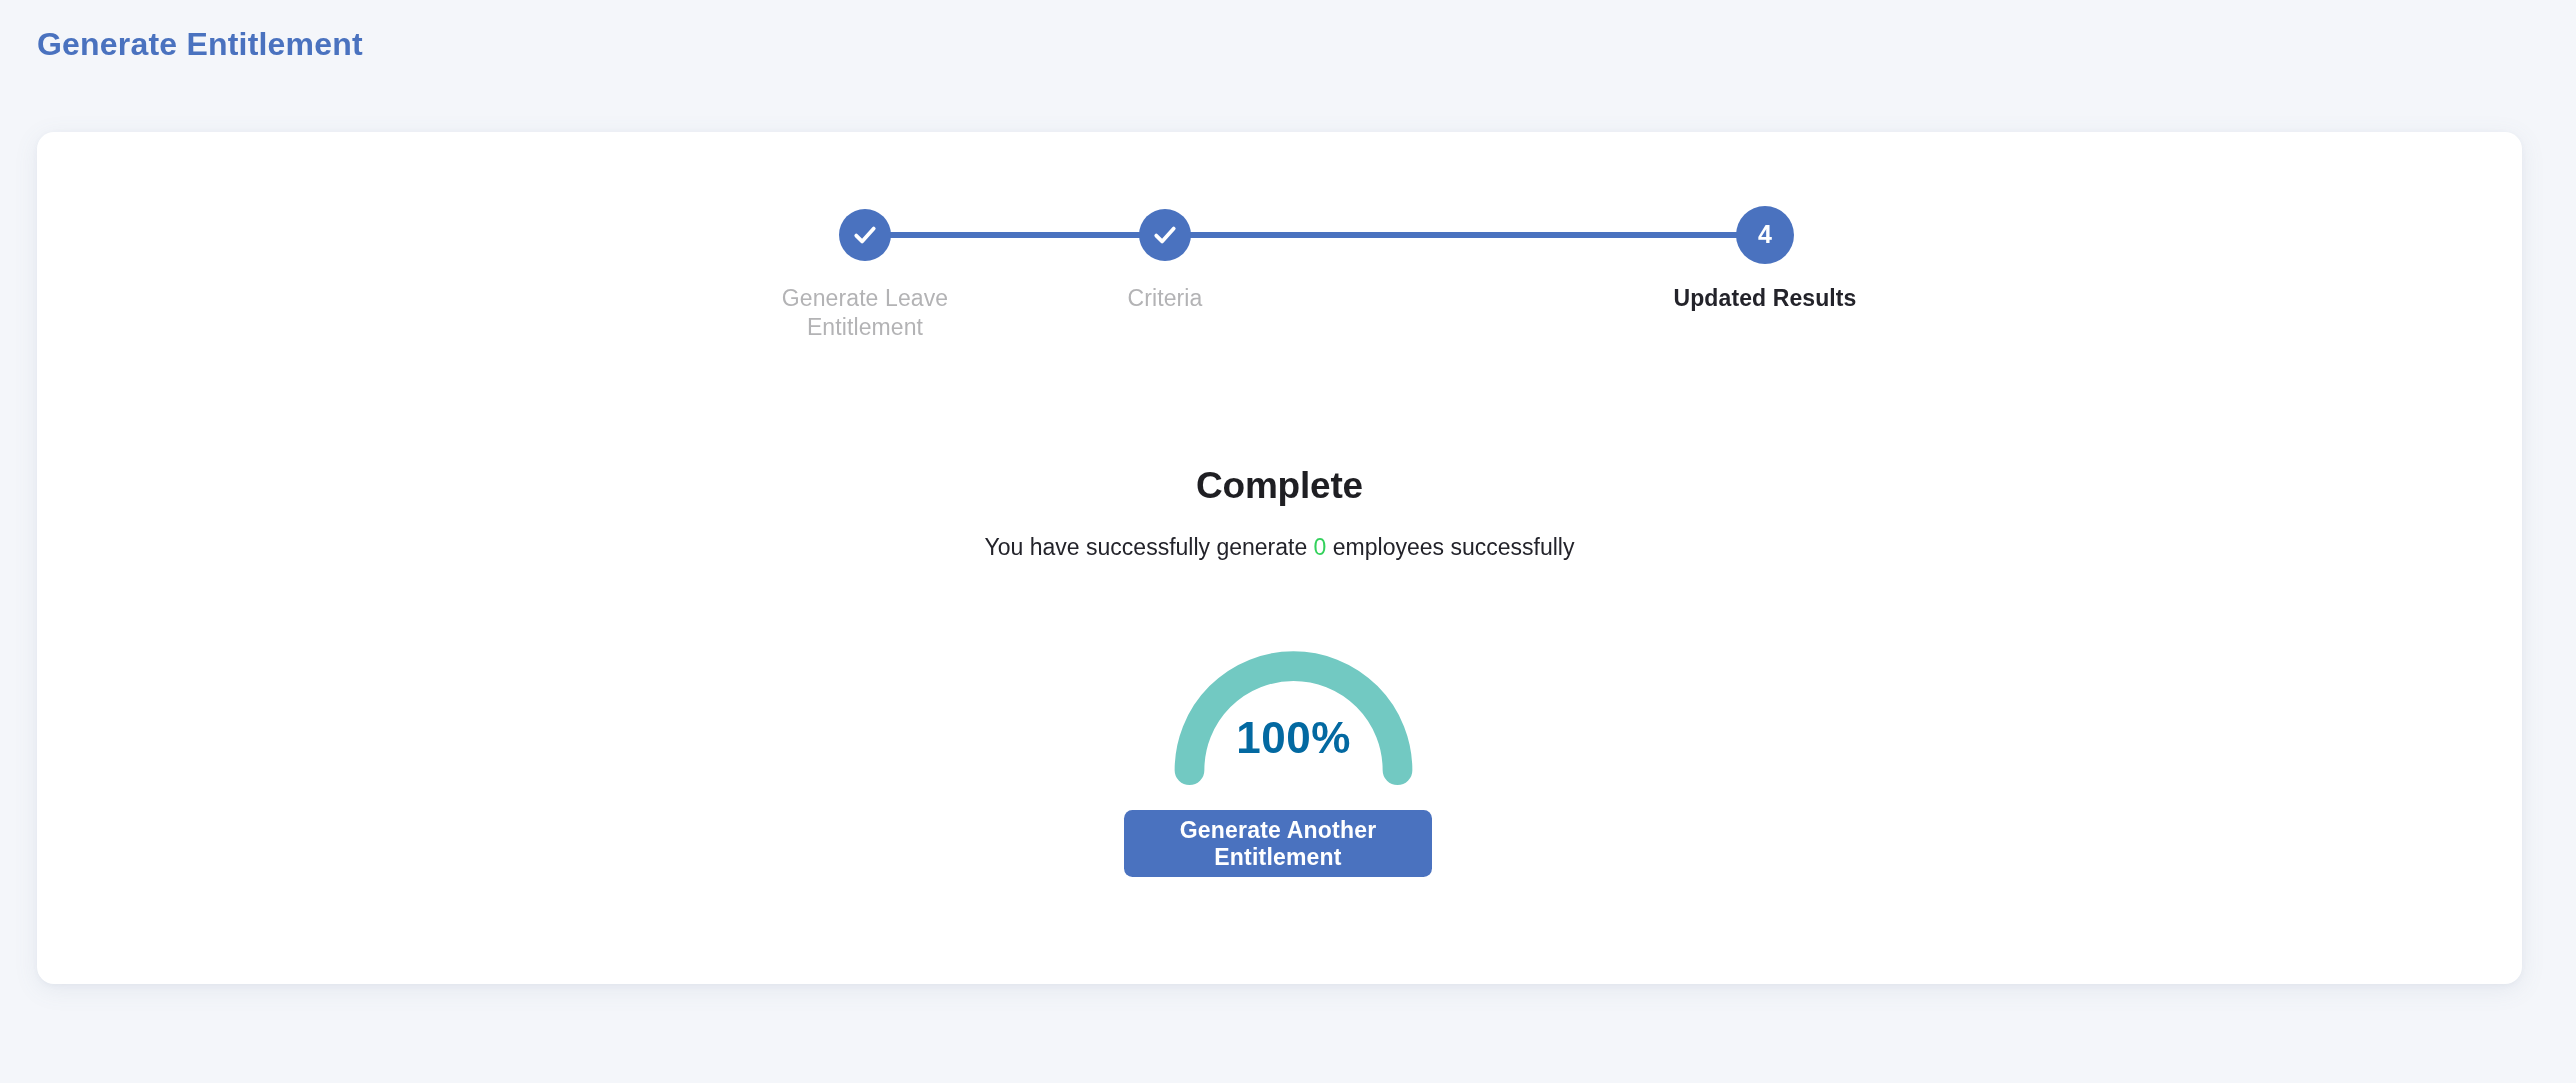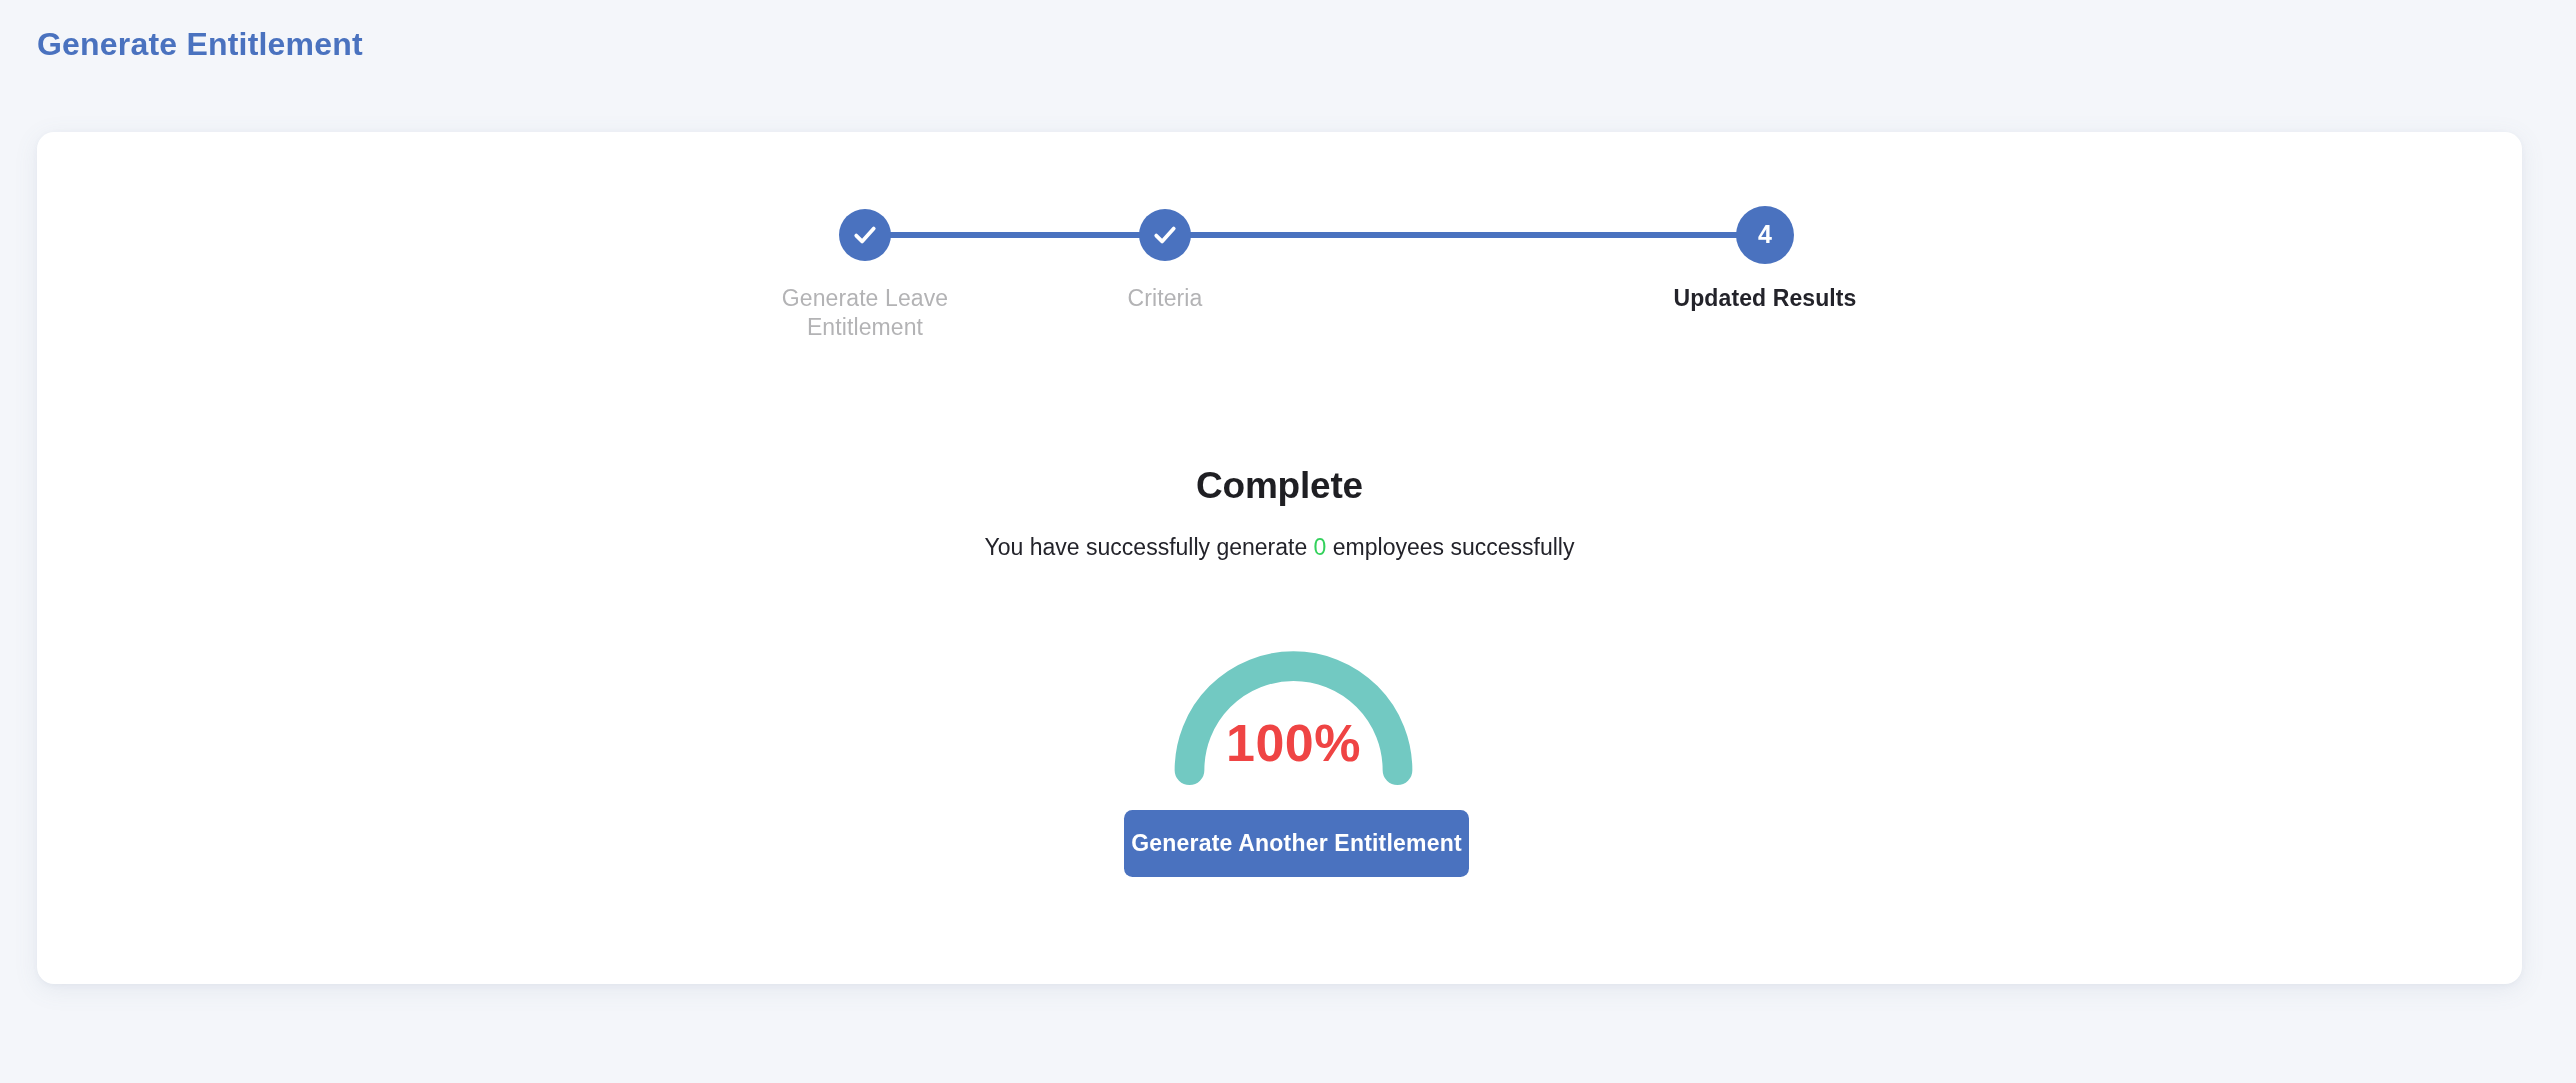--- a/index.html
+++ b/index.html
@@ -148,32 +148,32 @@
     height: 182px;
   }
   .gauge svg { display: block; }
 
   .gauge-value {
     position: absolute;
     left: 0;
     top: 110px;
     width: 313px;
     text-align: center;
-    font-size: 52px;
-    font-weight: bold;
-    color: #ef4444;
+    font-size: 44px;
+    font-weight: bold;
+    color: #0369a1;
     letter-spacing: 0.5px;
   }
 
   
   .cta {
     position: absolute;
     left: 1087px;
     top: 678px;
-    width: 345px;
+    width: 308px;
     height: 67px;
     background: #4a72bf;
     color: #ffffff;
     border: none;
     border-radius: 8.4px;
     font-family: "Liberation Sans", "DejaVu Sans", sans-serif;
     font-size: 23px;
     font-weight: bold;
     letter-spacing: 0.2px;
     cursor: pointer;

